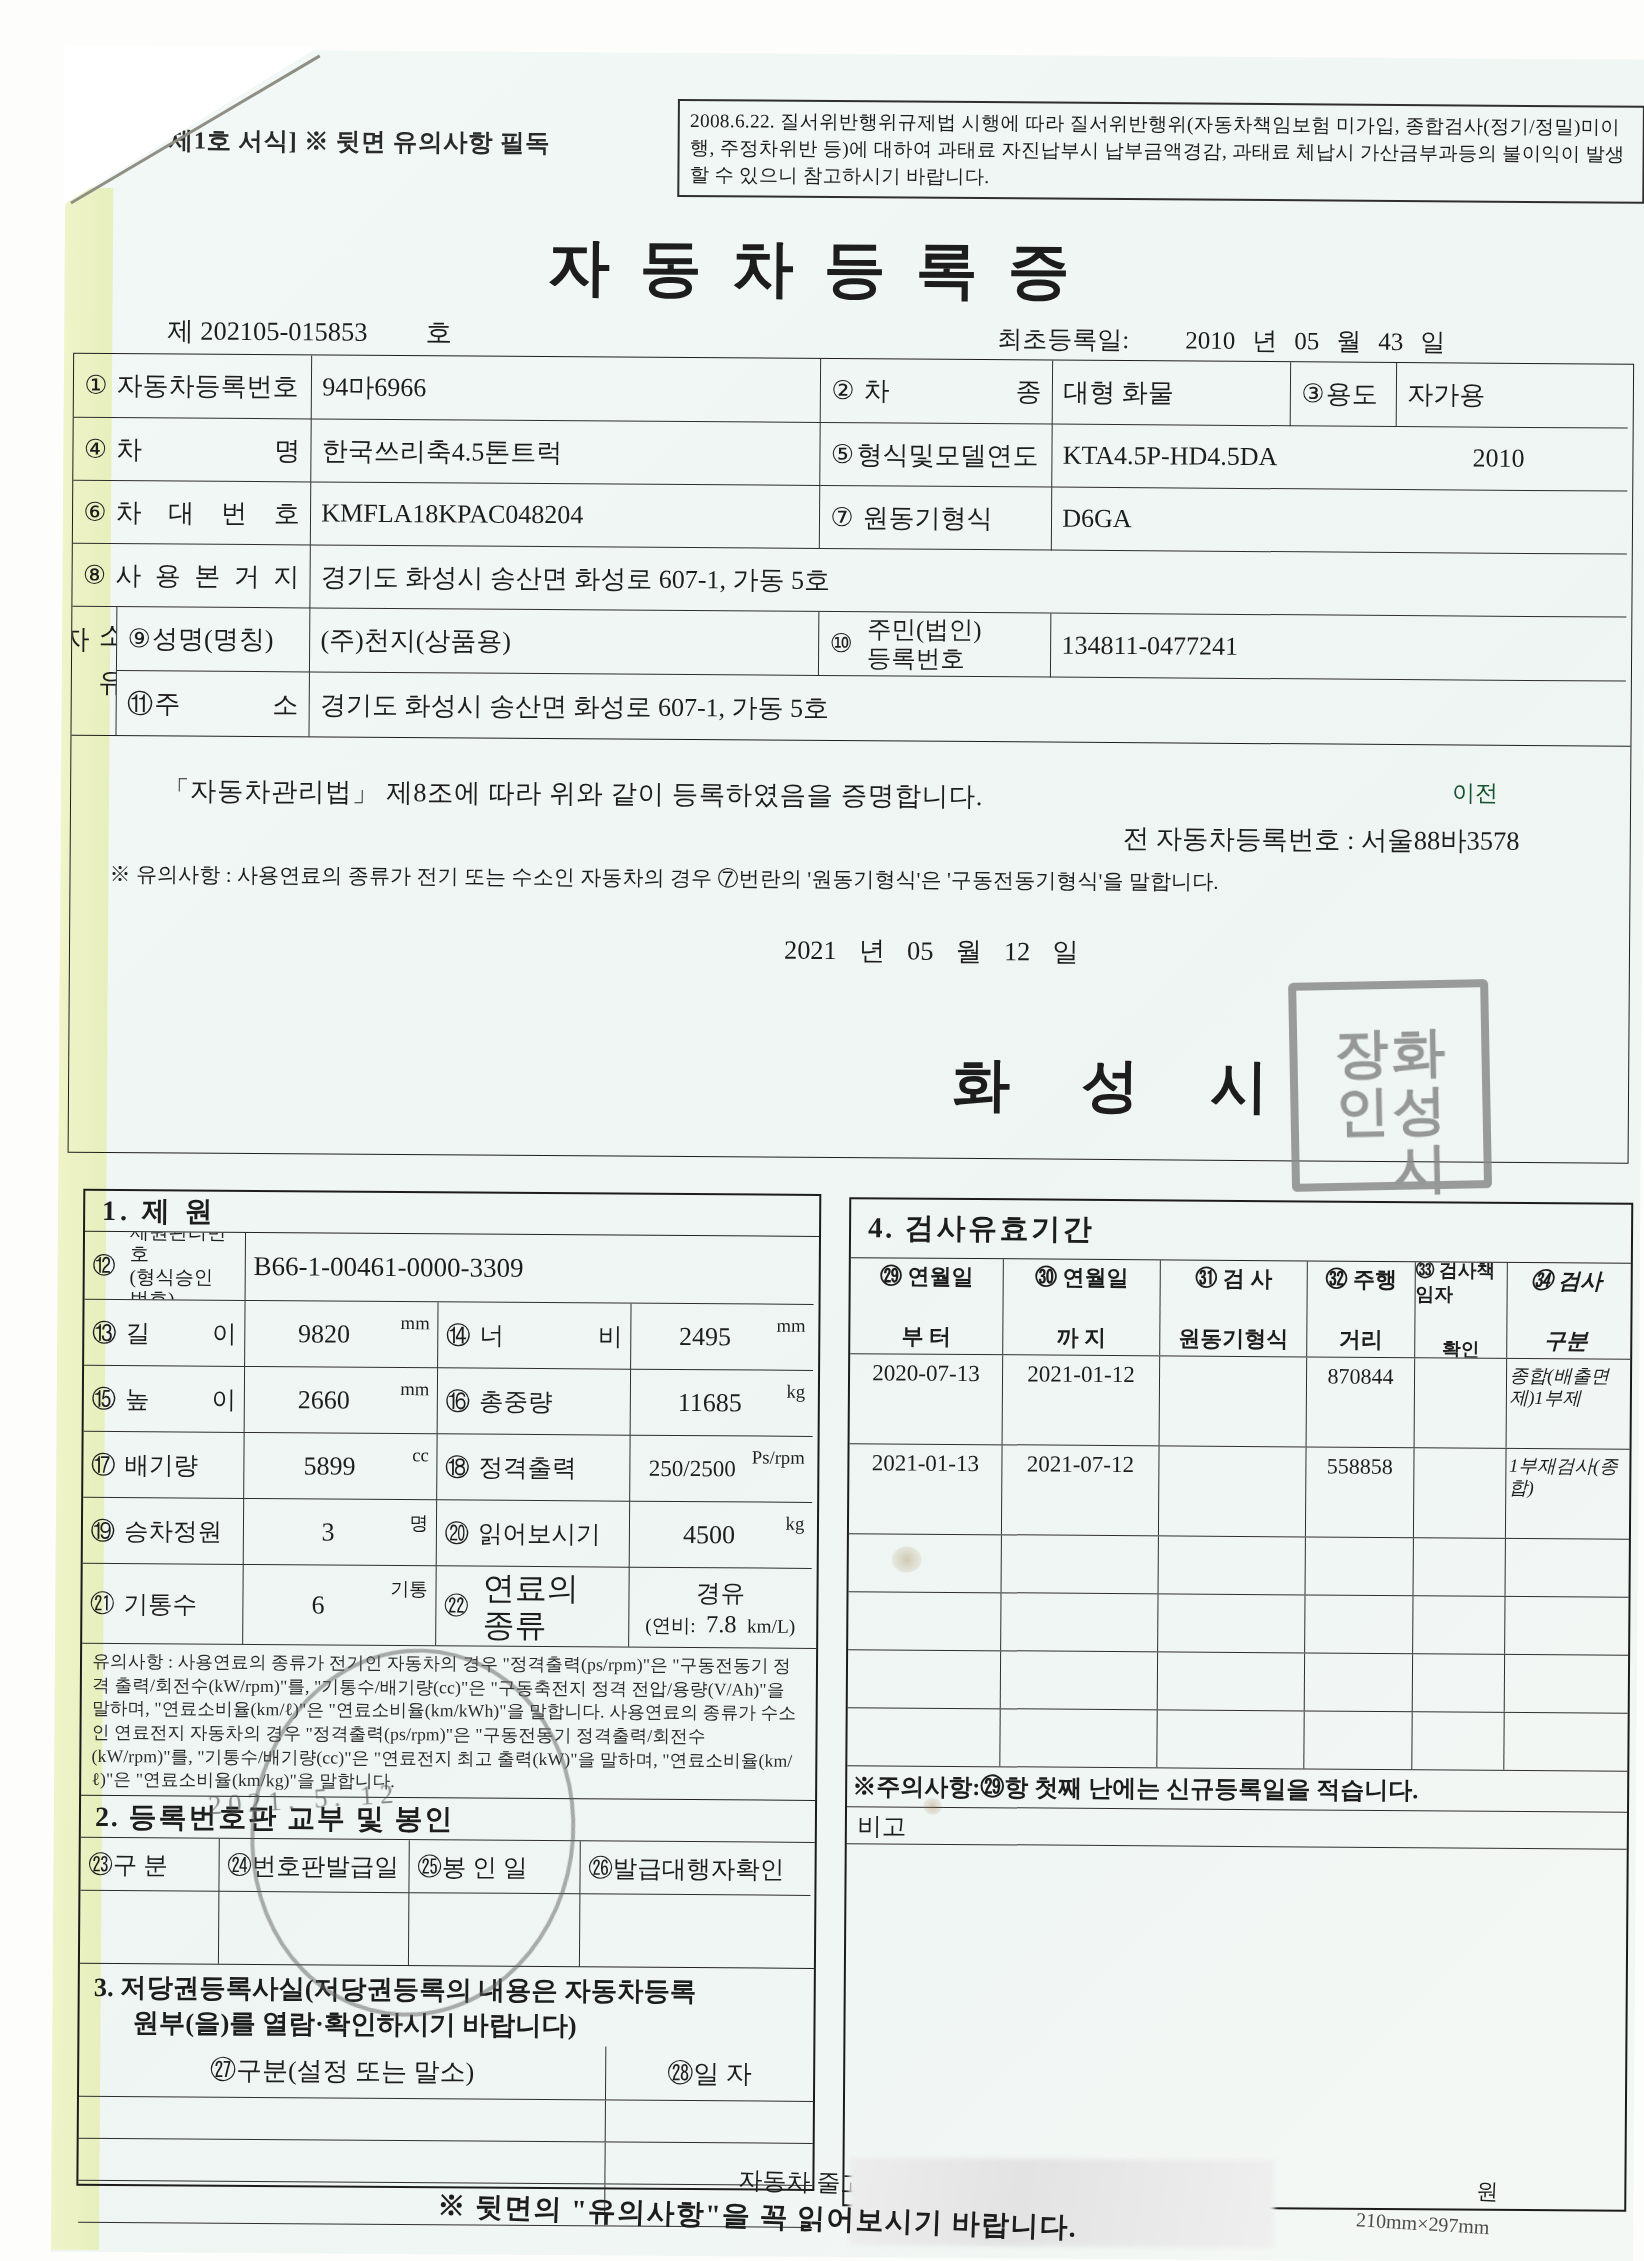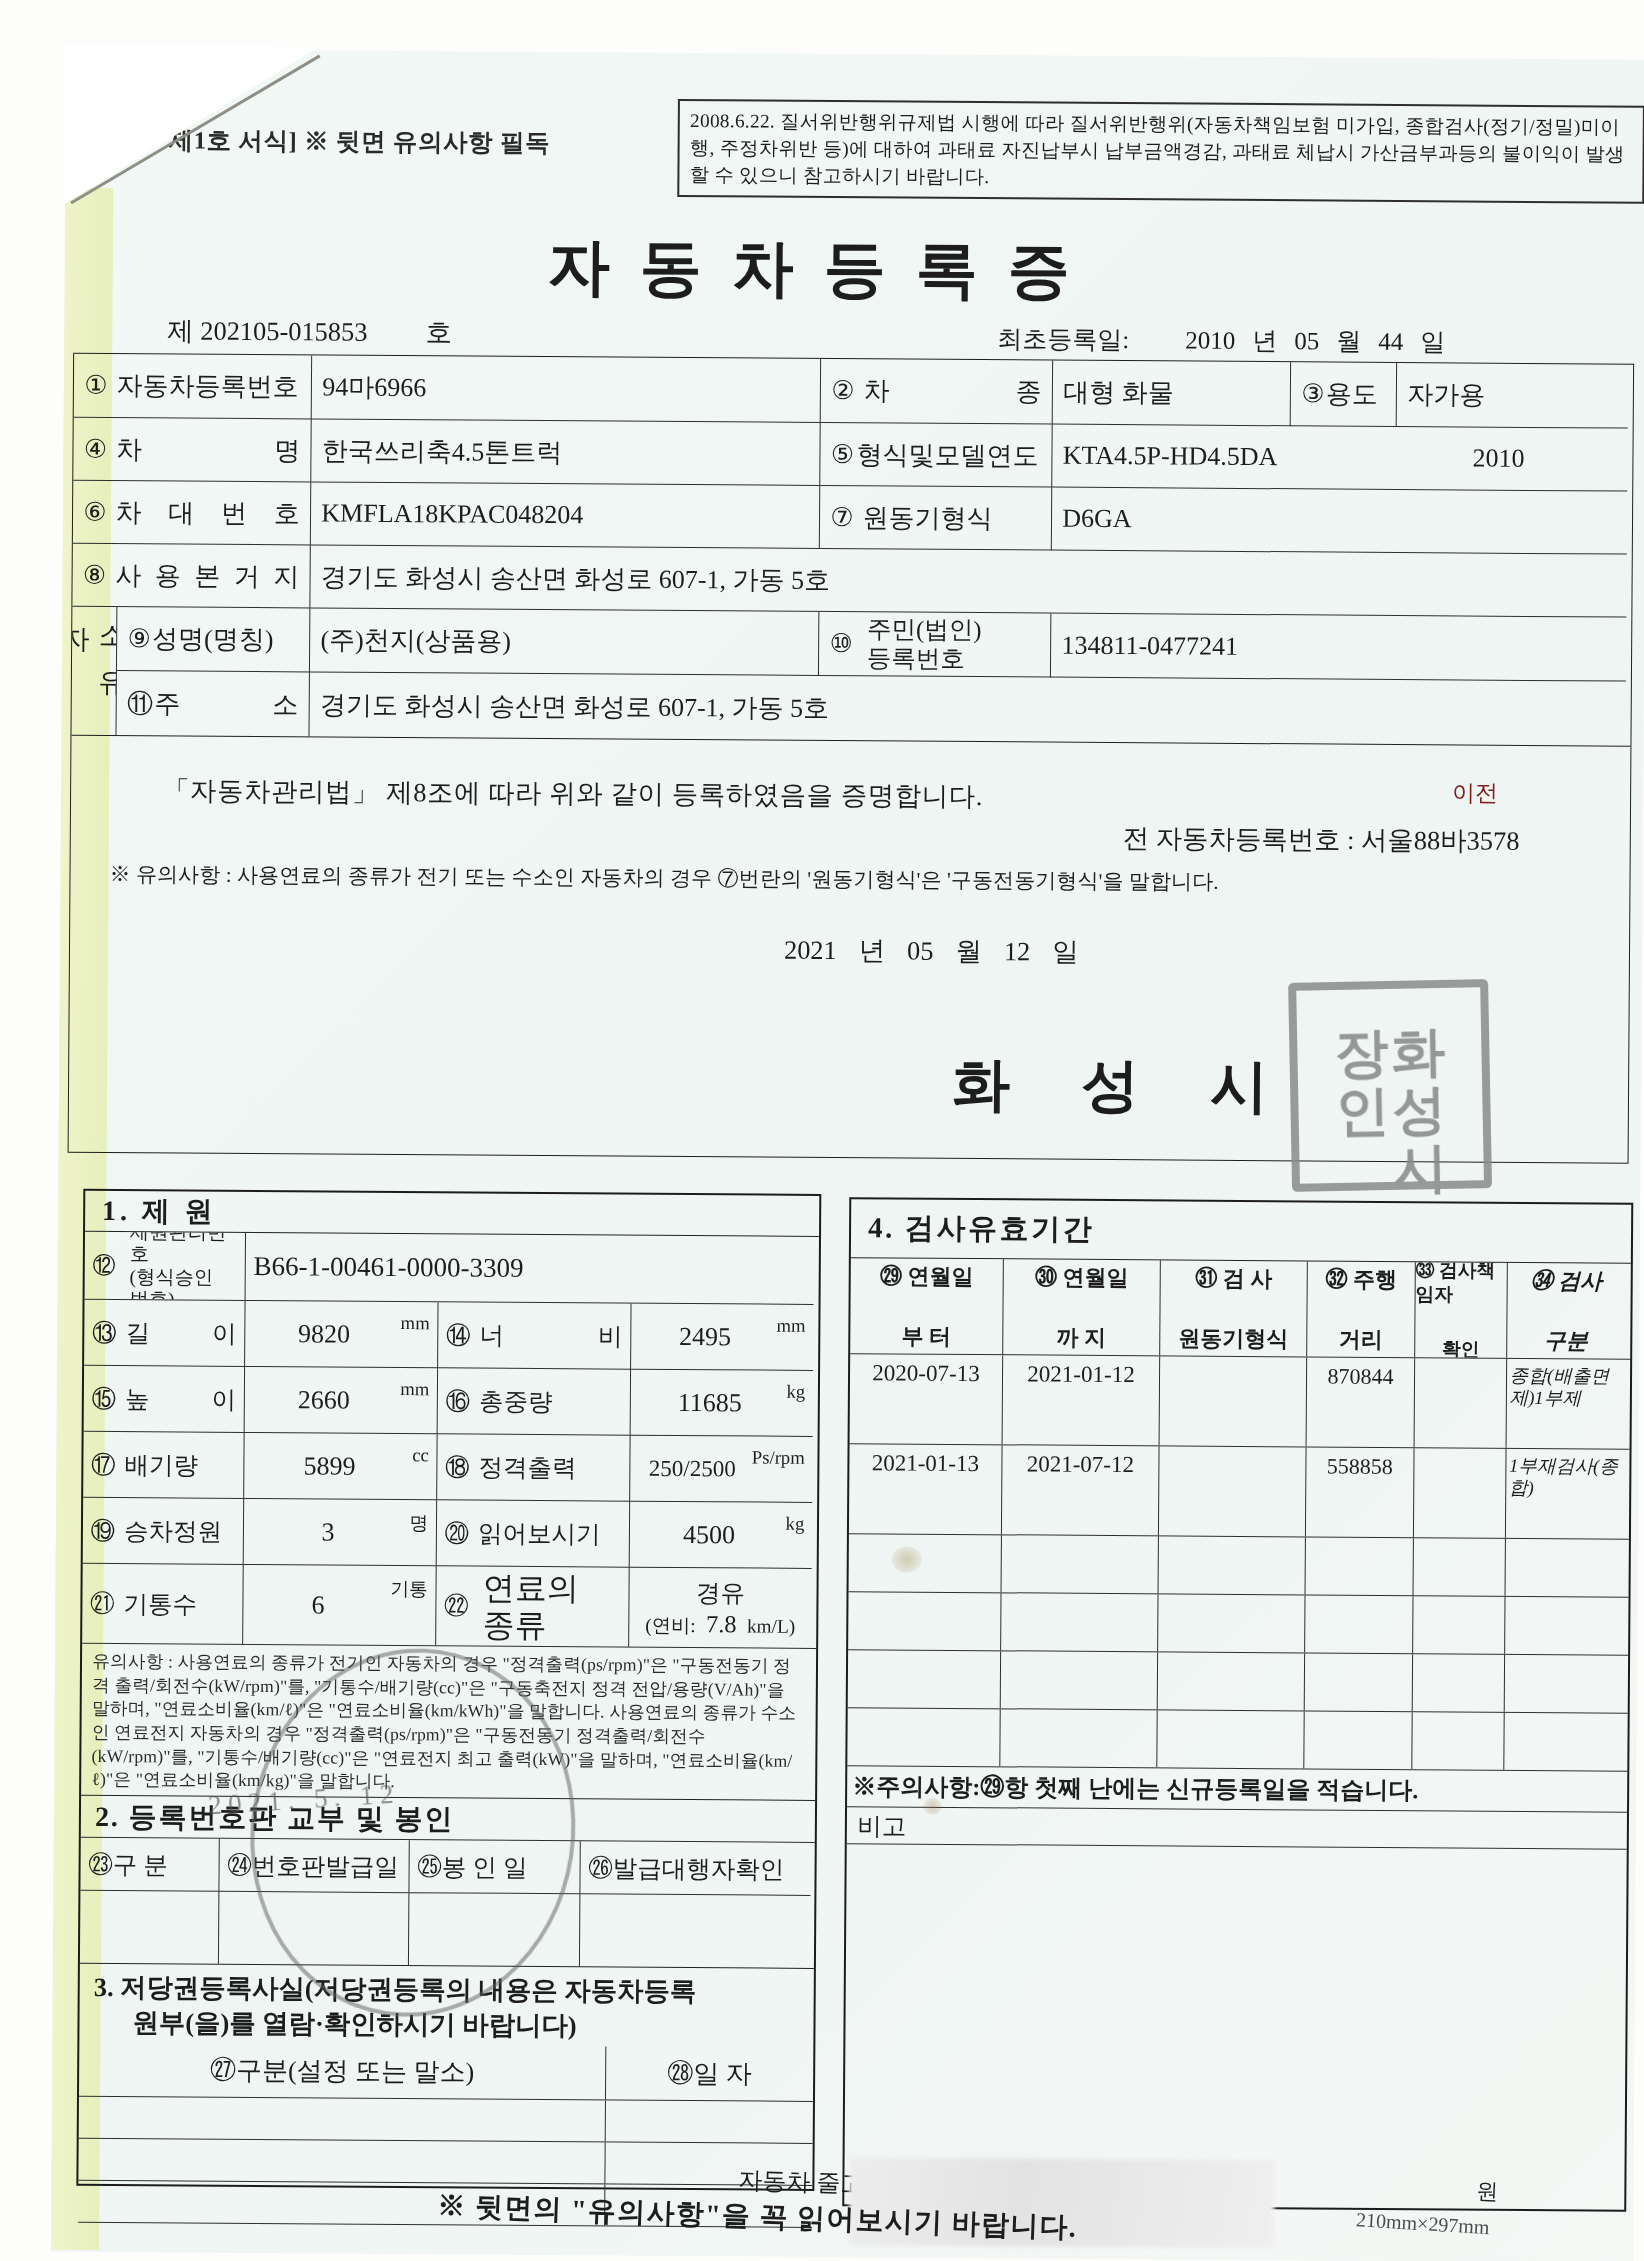--- a/index.html
+++ b/index.html
@@ -35,21 +35,21 @@
      grid-template-rows:64px 63px 63px 63px 64px 64px;
      border-bottom:1.9px solid #1f1f1f;font-size:26px;}
   .mc{border-right:1.3px solid #2e2e2e;border-bottom:1.3px solid #2e2e2e;
       display:flex;align-items:center;padding:0 10.3px;overflow:hidden;}
   .mc.nr{border-right:none;}
   .mc.nb{border-bottom:none;}
   .vert{writing-mode:vertical-rl;text-orientation:upright;letter-spacing:18px;font-size:27px;
         justify-content:center;padding:0;}
   .twoline{flex-direction:column;justify-content:center;line-height:1.15;font-size:24.5px;padding:0 5.2px;}
   .statement{left:161px;top:778px;font-size:26.4px;letter-spacing:0.6px;}
-  .transfer{left:1450px;top:773px;font-size:23px;color:#7f1d1d;}
+  .transfer{left:1450px;top:773px;font-size:23px;color:#14532d;}
   .prevreg{left:1121px;top:819px;font-size:26.4px;}
   .note7{left:108px;top:865px;font-size:21px;letter-spacing:0.1px;}
   .issuedate{left:783px;top:933px;font-size:26.4px;display:flex;gap:22px;align-items:baseline;}
   .issuer{left:952px;top:1045px;font-size:58px;letter-spacing:71px;font-weight:600;}
   .seal{left:1290px;top:977px;width:184px;height:193px;border:8.4px solid #8b8b8b;border-radius:5.2px;
         display:flex;align-items:center;justify-content:center;color:#878787;
         writing-mode:vertical-rl;text-orientation:upright;font-size:54px;font-weight:bold;
         line-height:1.05;letter-spacing:3.9px;opacity:.85;filter:blur(0.4px);transform:rotate(-1.5deg);}
   
   #leftCol{left:84px;top:1194px;width:734px;height:993px;border:2.6px solid #1c1c1c;
@@ -142,21 +142,21 @@
     <span class="gap"></span>
     <span>호</span>
   </div>
 
   <div class="abs firstreg">
     <span>최초등록일:</span>
     <span class="yy">2010</span>
     <span>년</span>
     <span>05</span>
     <span>월</span>
-    <span>44</span>
+    <span>43</span>
     <span>일</span>
   </div>
 
   <div id="certBox" class="abs">
     <div id="mainTable">
 
       <div class="mc" style="grid-column:1/3">
         <span class="cn">①</span>
         <span class="jl">자동차등록번호</span>
           </div>

